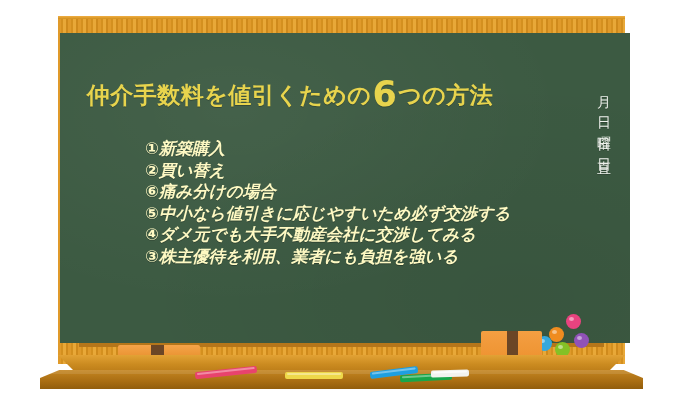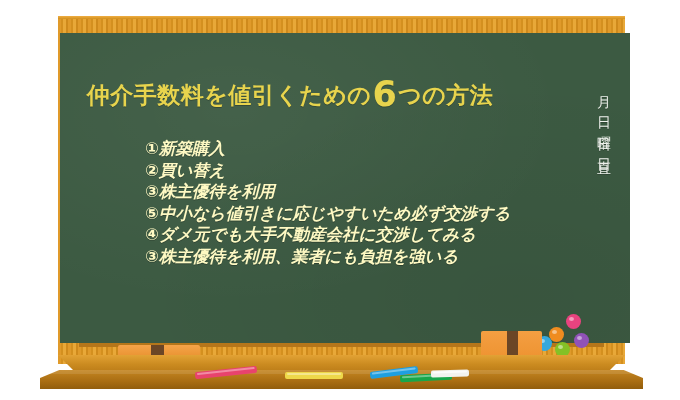--- a/index.html
+++ b/index.html
@@ -250,21 +250,21 @@
   <div class="board">
     <div class="board-sheen"></div>
 
     <div class="title">
       <span>仲介手数料を値引くための</span><span class="big-num">6</span><span>つの方法</span>
     </div>
 
     <div class="list">
       <div class="list-item">①新築購入</div>
       <div class="list-item">②買い替え</div>
-      <div class="list-item">③株主優待を利用</div>
+      <div class="list-item">⑥痛み分けの場合</div>
       <div class="list-item">⑤中小なら値引きに応じやすいため必ず交渉する</div>
       <div class="list-item">④ダメ元でも大手不動産会社に交渉してみる</div>
       <div class="list-item">③株主優待を利用、業者にも負担を強いる</div>
     </div>
 
     <div class="date-col">
       <div class="date-cell">月</div>
       <div class="date-cell">日</div>
       <div class="date-cell">曜日</div>
       <div class="date-cell">日直</div>

